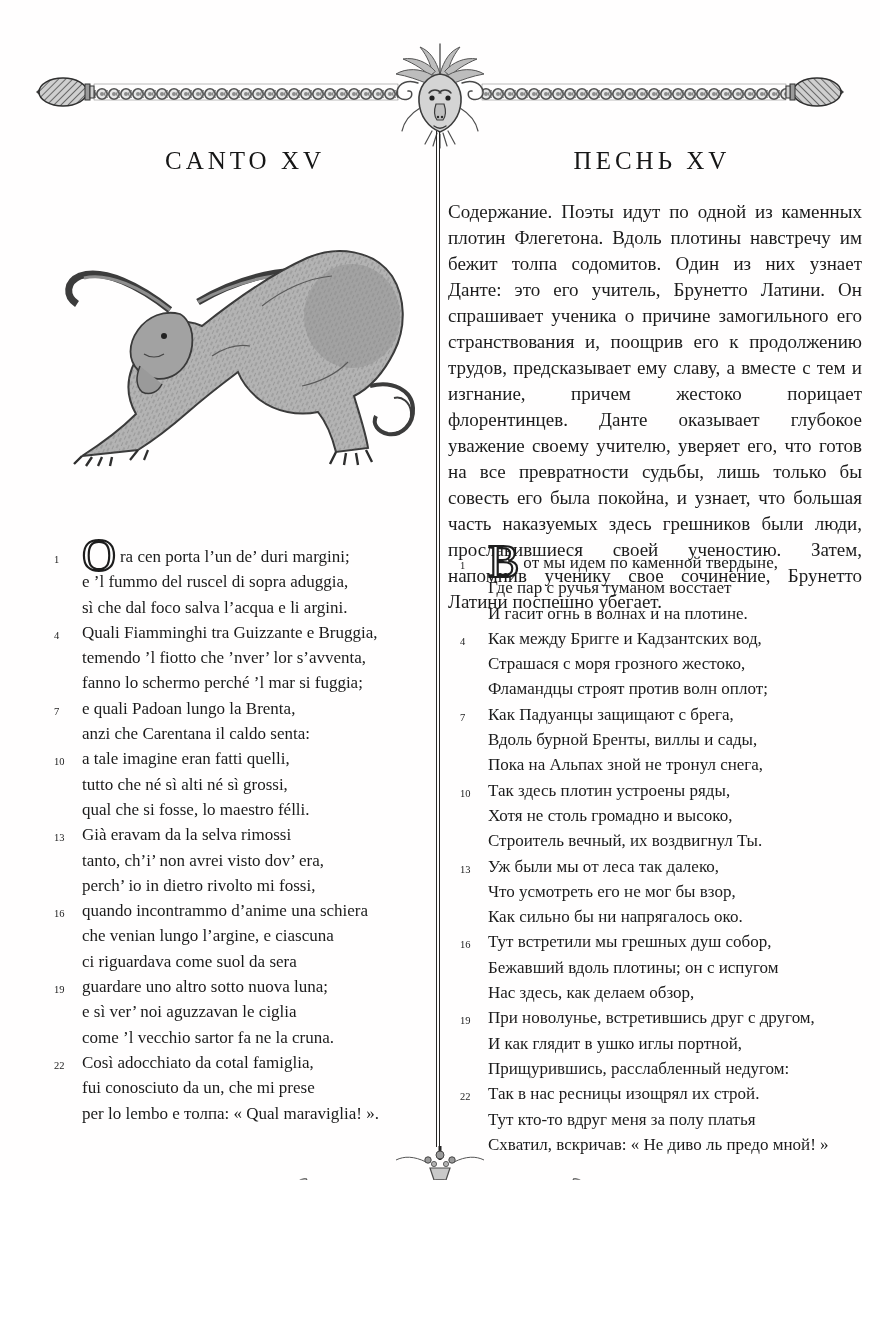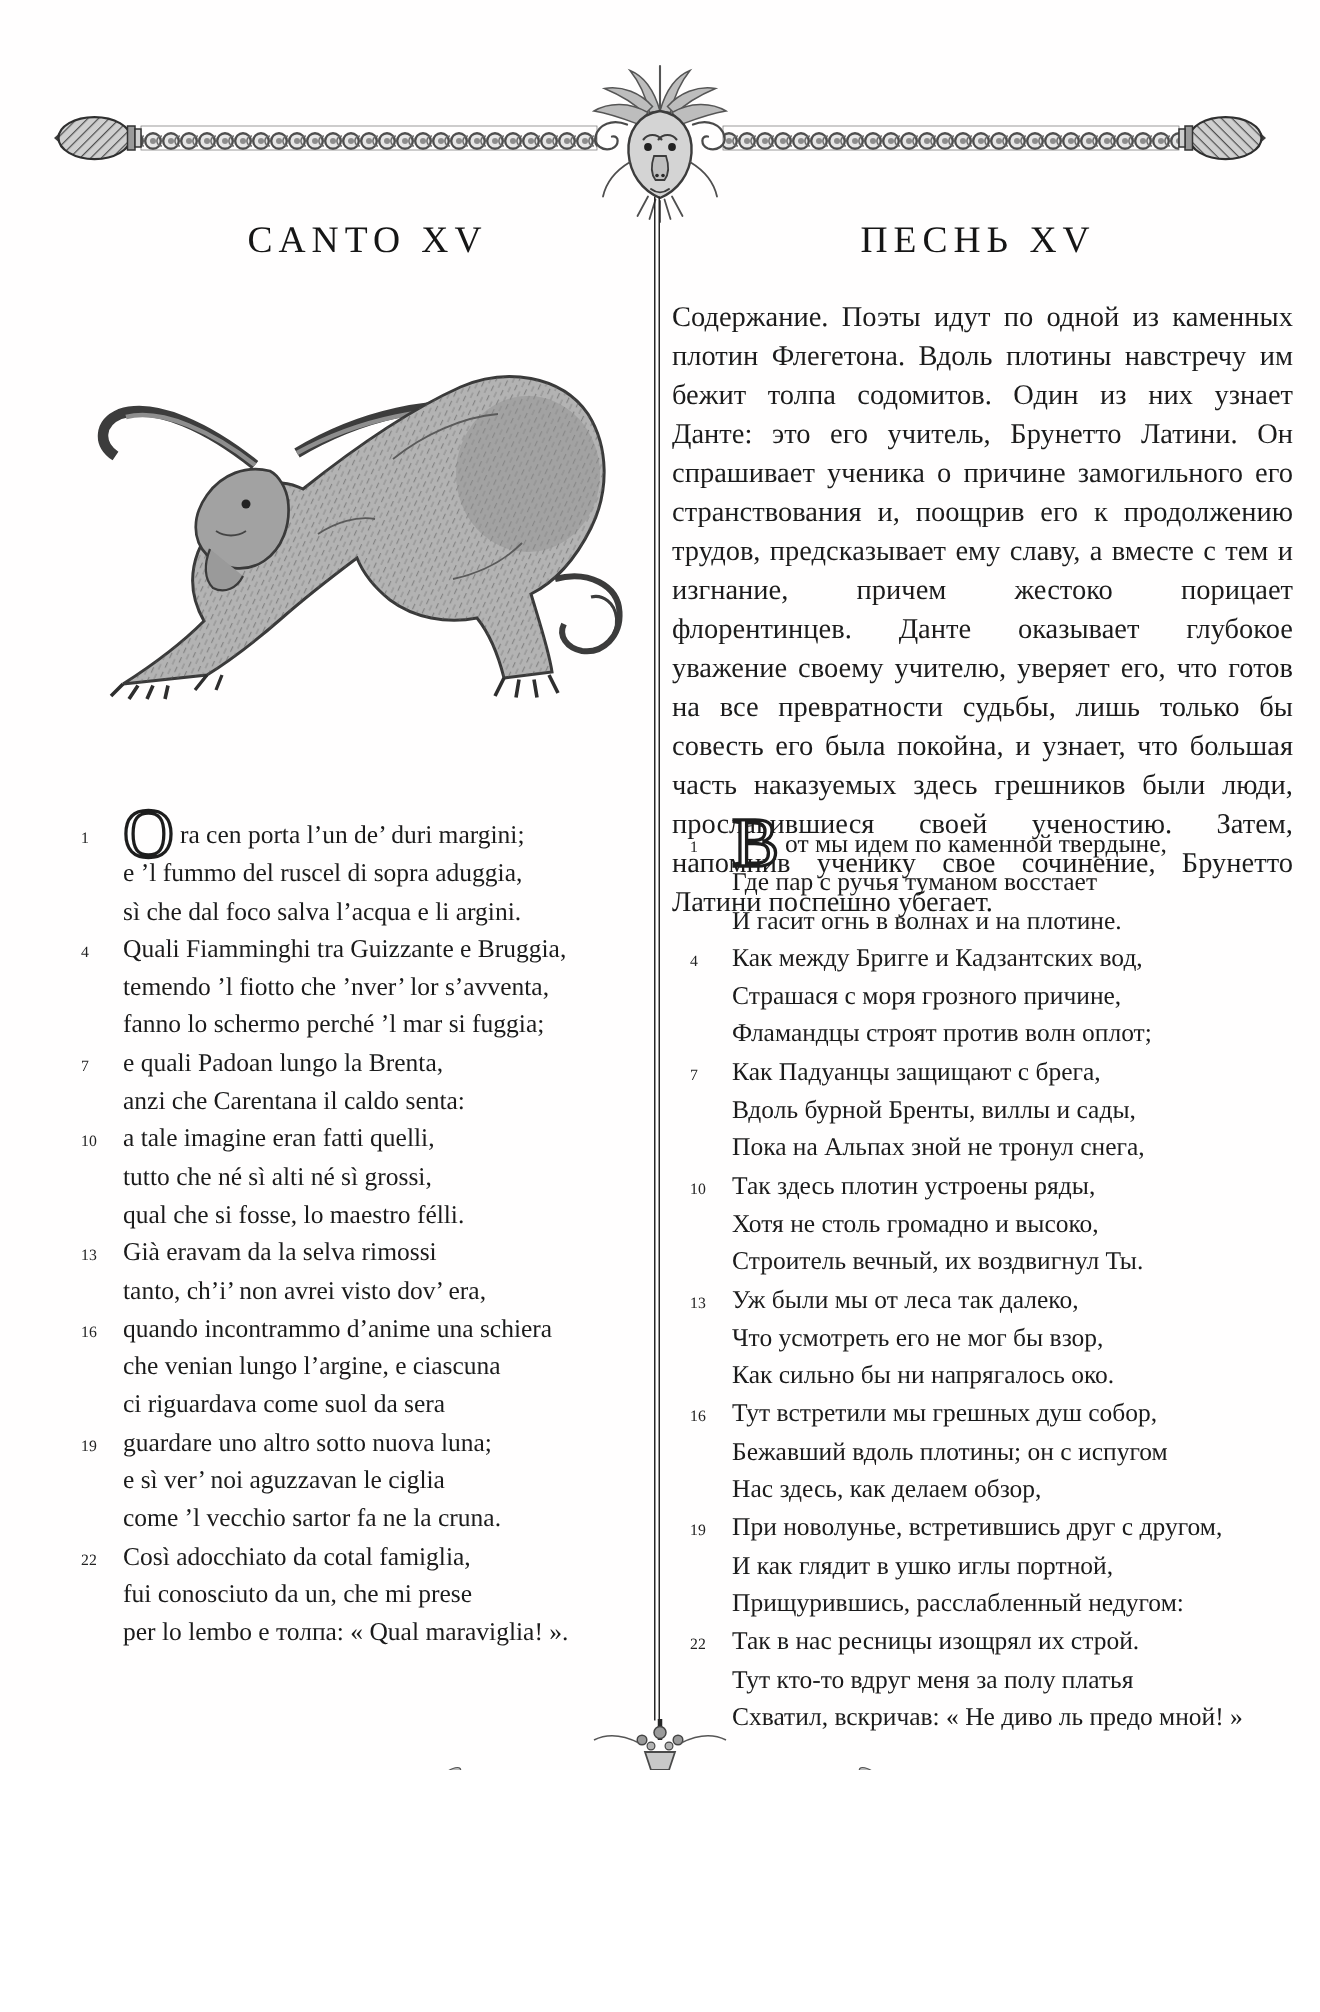--- a/index.html
+++ b/index.html
@@ -162,20 +162,21 @@
           <div class="vline">a tale imagine eran fatti quelli,</div>
           <div class="vline">tutto che né sì alti né sì grossi,</div>
           <div class="vline">qual che si fosse, lo maestro félli.</div>
         </div>
       </div>
       <div class="tercet">
         <span class="tnum">13</span>
         <div class="tlines">
           <div class="vline">Già eravam da la selva rimossi</div>
           <div class="vline">tanto, ch’i’ non avrei visto dov’ era,</div>
+          <div class="vline">perch’ io in dietro rivolto mi fossi,</div>
         </div>
       </div>
       <div class="tercet">
         <span class="tnum">16</span>
         <div class="tlines">
           <div class="vline">quando incontrammo d’anime una schiera</div>
           <div class="vline">che venian lungo l’argine, e ciascuna</div>
           <div class="vline">ci riguardava come suol da sera</div>
         </div>
       </div>
@@ -203,21 +204,21 @@
         <div class="tlines">
           <div class="vline"><span class="dropcap">В</span>от мы идем по каменной твердыне,</div>
           <div class="vline">Где пар с ручья туманом восстает</div>
           <div class="vline">И гасит огнь в волнах и на плотине.</div>
         </div>
       </div>
       <div class="tercet">
         <span class="tnum">4</span>
         <div class="tlines">
           <div class="vline">Как между Бригге и Кадзантских вод,</div>
-          <div class="vline">Страшася с моря грозного причине,</div>
+          <div class="vline">Страшася с моря грозного жестоко,</div>
           <div class="vline">Фламандцы строят против волн оплот;</div>
         </div>
       </div>
       <div class="tercet">
         <span class="tnum">7</span>
         <div class="tlines">
           <div class="vline">Как Падуанцы защищают с брега,</div>
           <div class="vline">Вдоль бурной Бренты, виллы и сады,</div>
           <div class="vline">Пока на Альпах зной не тронул снега,</div>
         </div>

